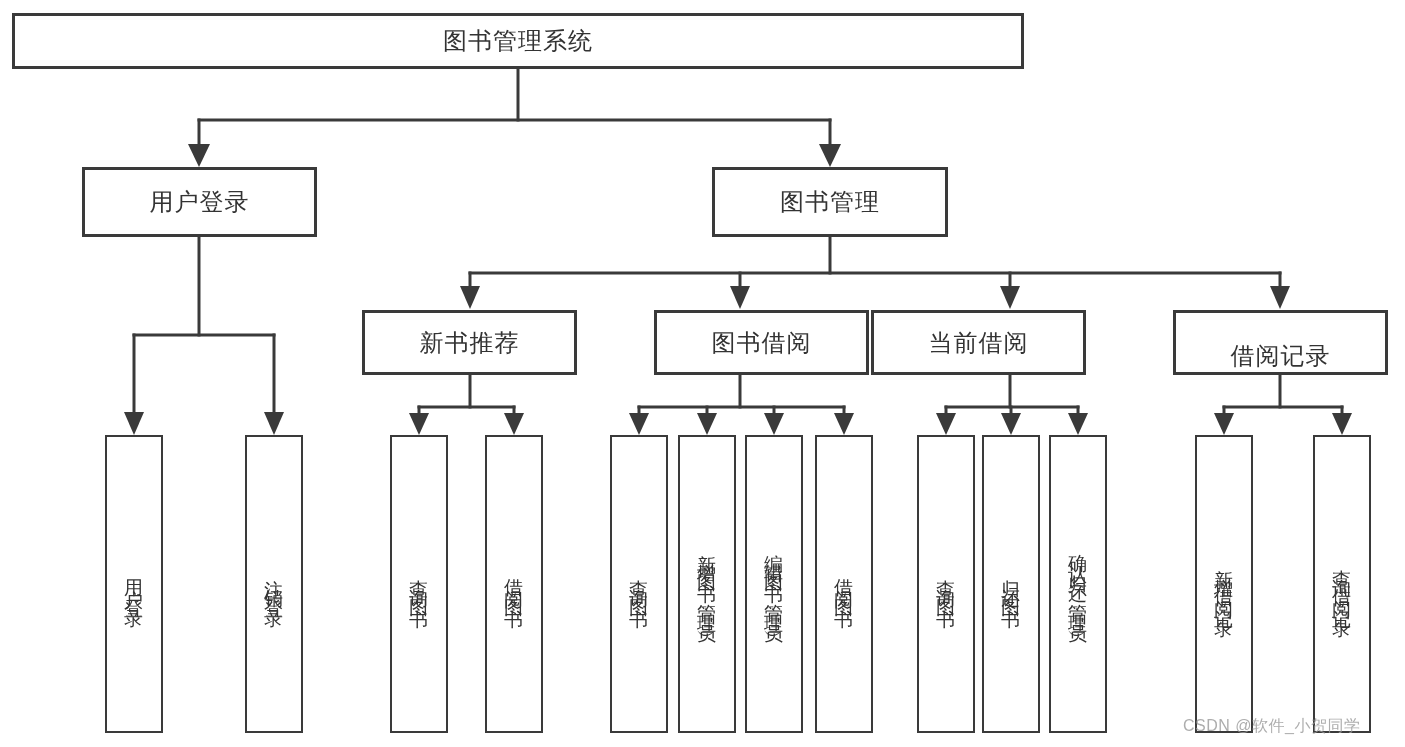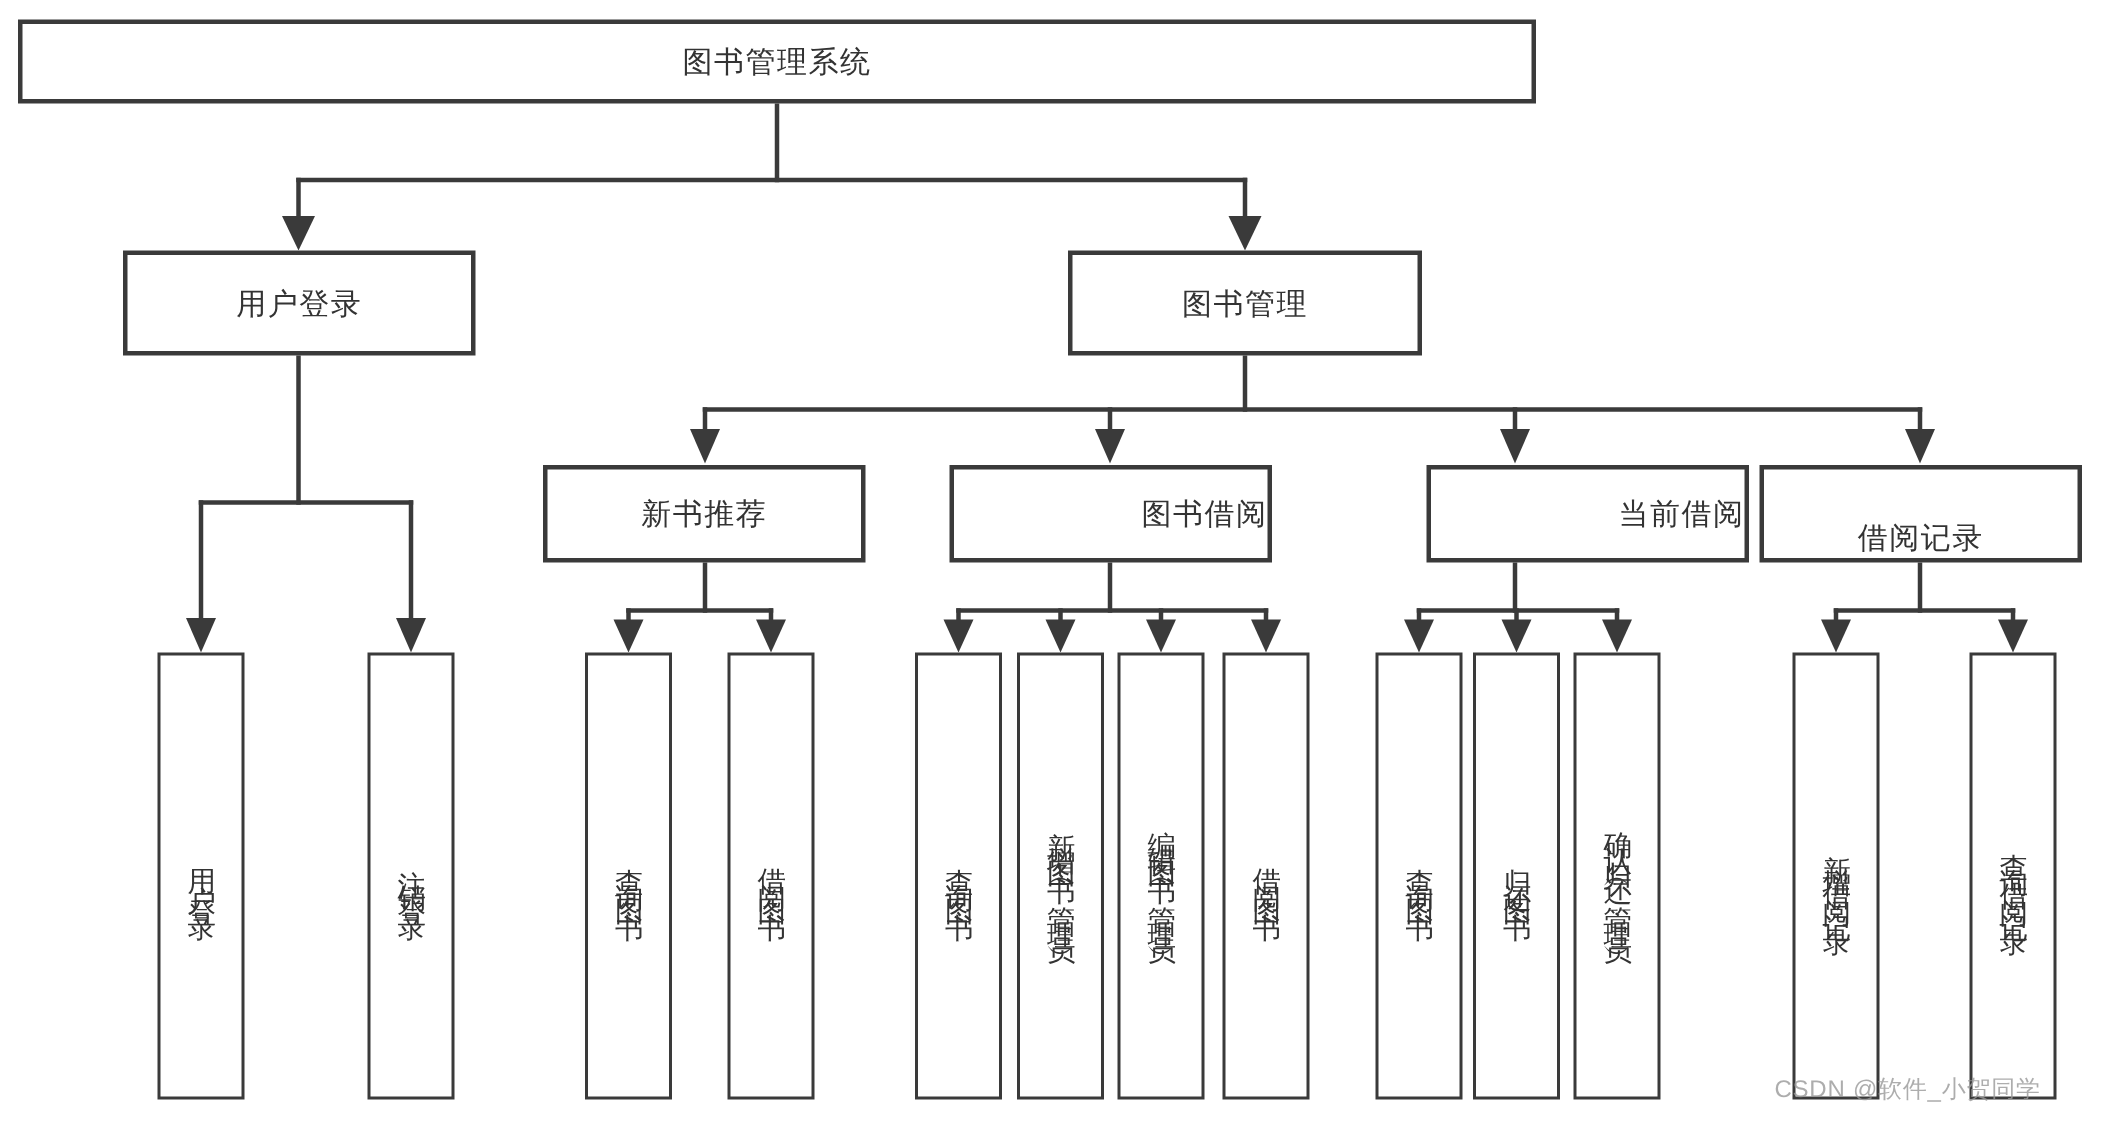--- a/index.html
+++ b/index.html
@@ -44,21 +44,21 @@
     box-sizing: border-box;
     background: var(--box-background);
     border: 3px solid var(--box-border);
     color: var(--text);
     display: flex;
     align-items: center;
     justify-content: center;
     z-index: 2;
   }
   .node.h {
-    font-size: 20px;
+    font-size: 24px;
     letter-spacing: 1px;
     font-family: Liberation Mono, monospace;
   }
   .node.leaf {
     width: 58px;
     top: 435px;
     height: 298px;
     border-width: 2.5px;
   }
   .node.leaf .vtext {
@@ -172,24 +172,24 @@
   <div class="node h lvl2" style="left:82px;width:235px;">
     <span>用户登录</span>
   </div>
   <div class="node h lvl3" style="left:362px;">
     <span>新书推荐</span>
   </div>
 
   <div class="node h lvl2" style="left:712px;width:236px;">
     <span>图书管理</span>
   </div>
-  <div class="node h lvl3" style="left:633px;justify-content:flex-end;">
+  <div class="node h lvl3" style="left:654px;">
     <span>图书借阅</span>
   </div>
-  <div class="node h lvl3" style="left:951px;justify-content:flex-end;">
+  <div class="node h lvl3" style="left:871px;">
     <span>当前借阅</span>
   </div>
   <div class="node h lvl3" style="left:1173px;align-items:flex-end;">
     <span>借阅记录</span>
   </div>
 
   <div class="node leaf" style="left:105px;">
     <span class="vtext">用户登录</span>
   </div>
   <div class="node leaf" style="left:245px;">

